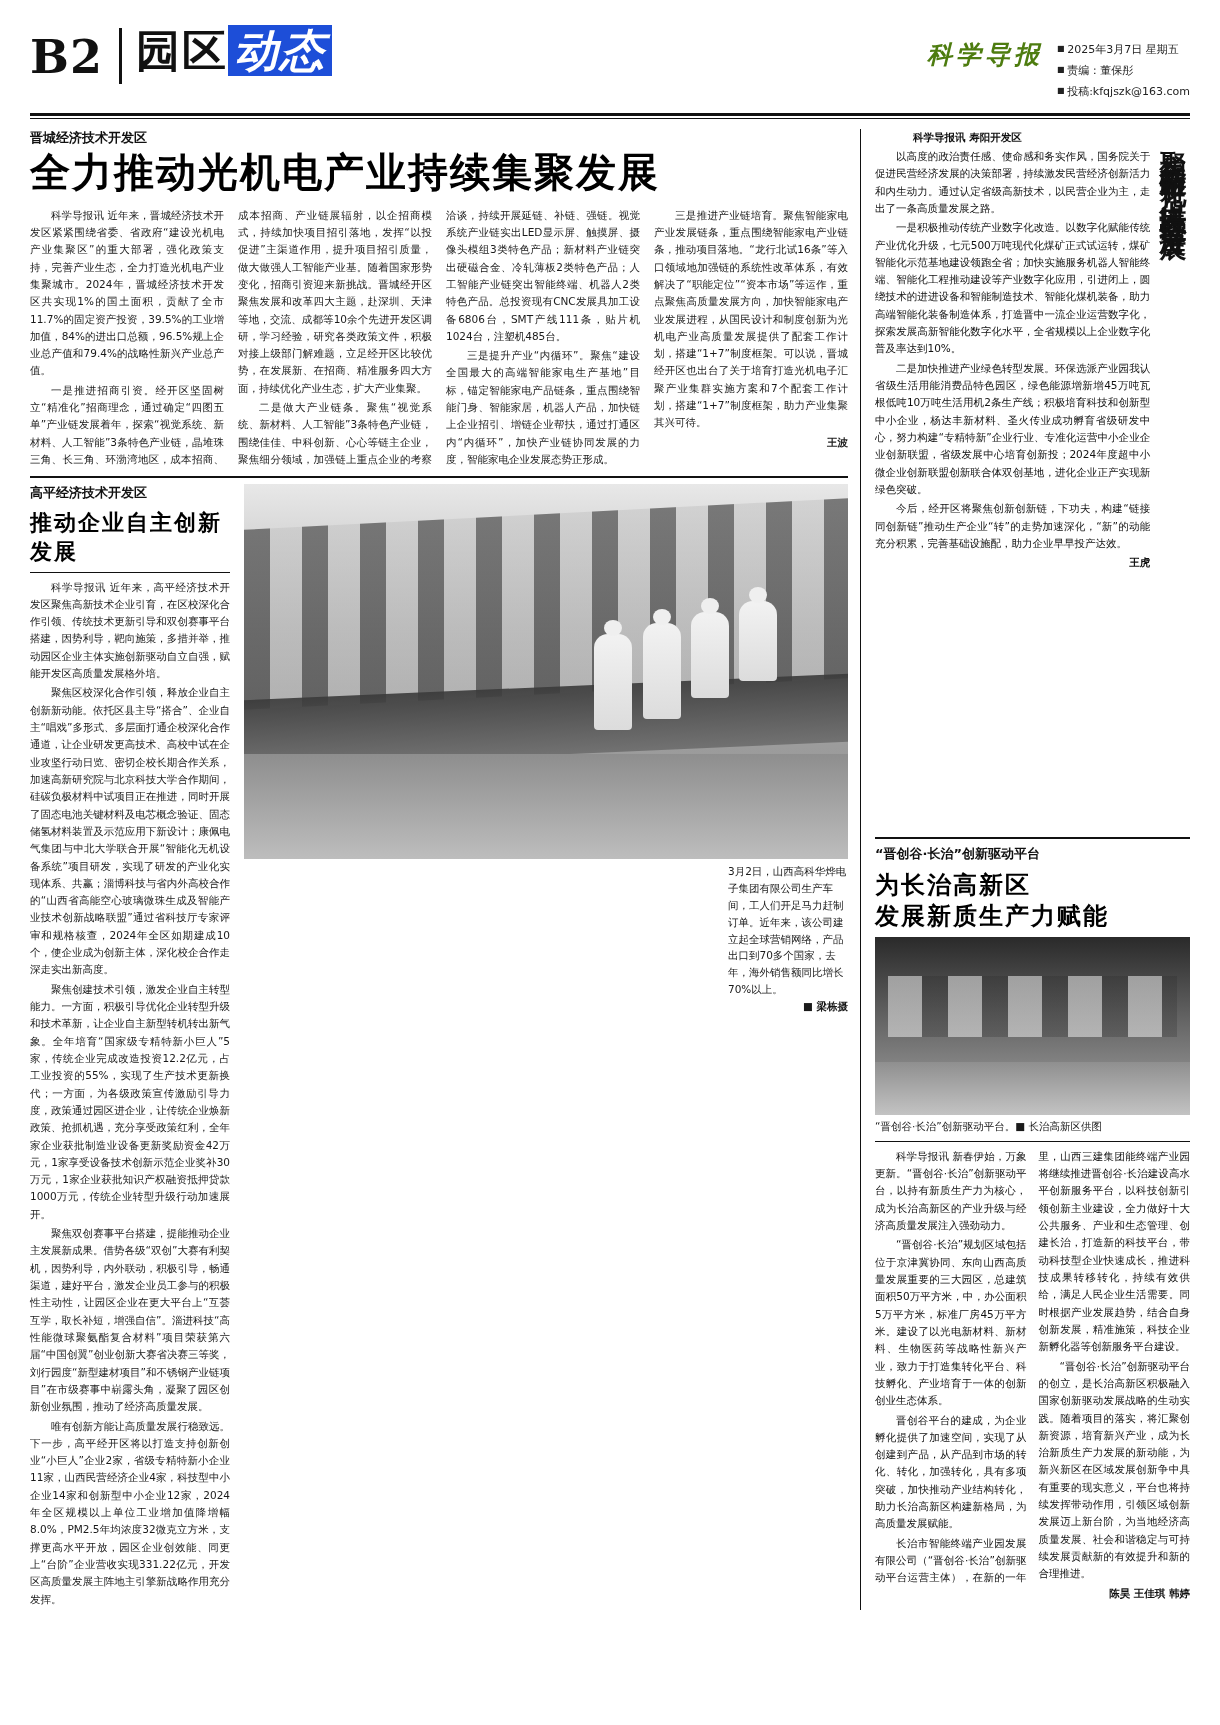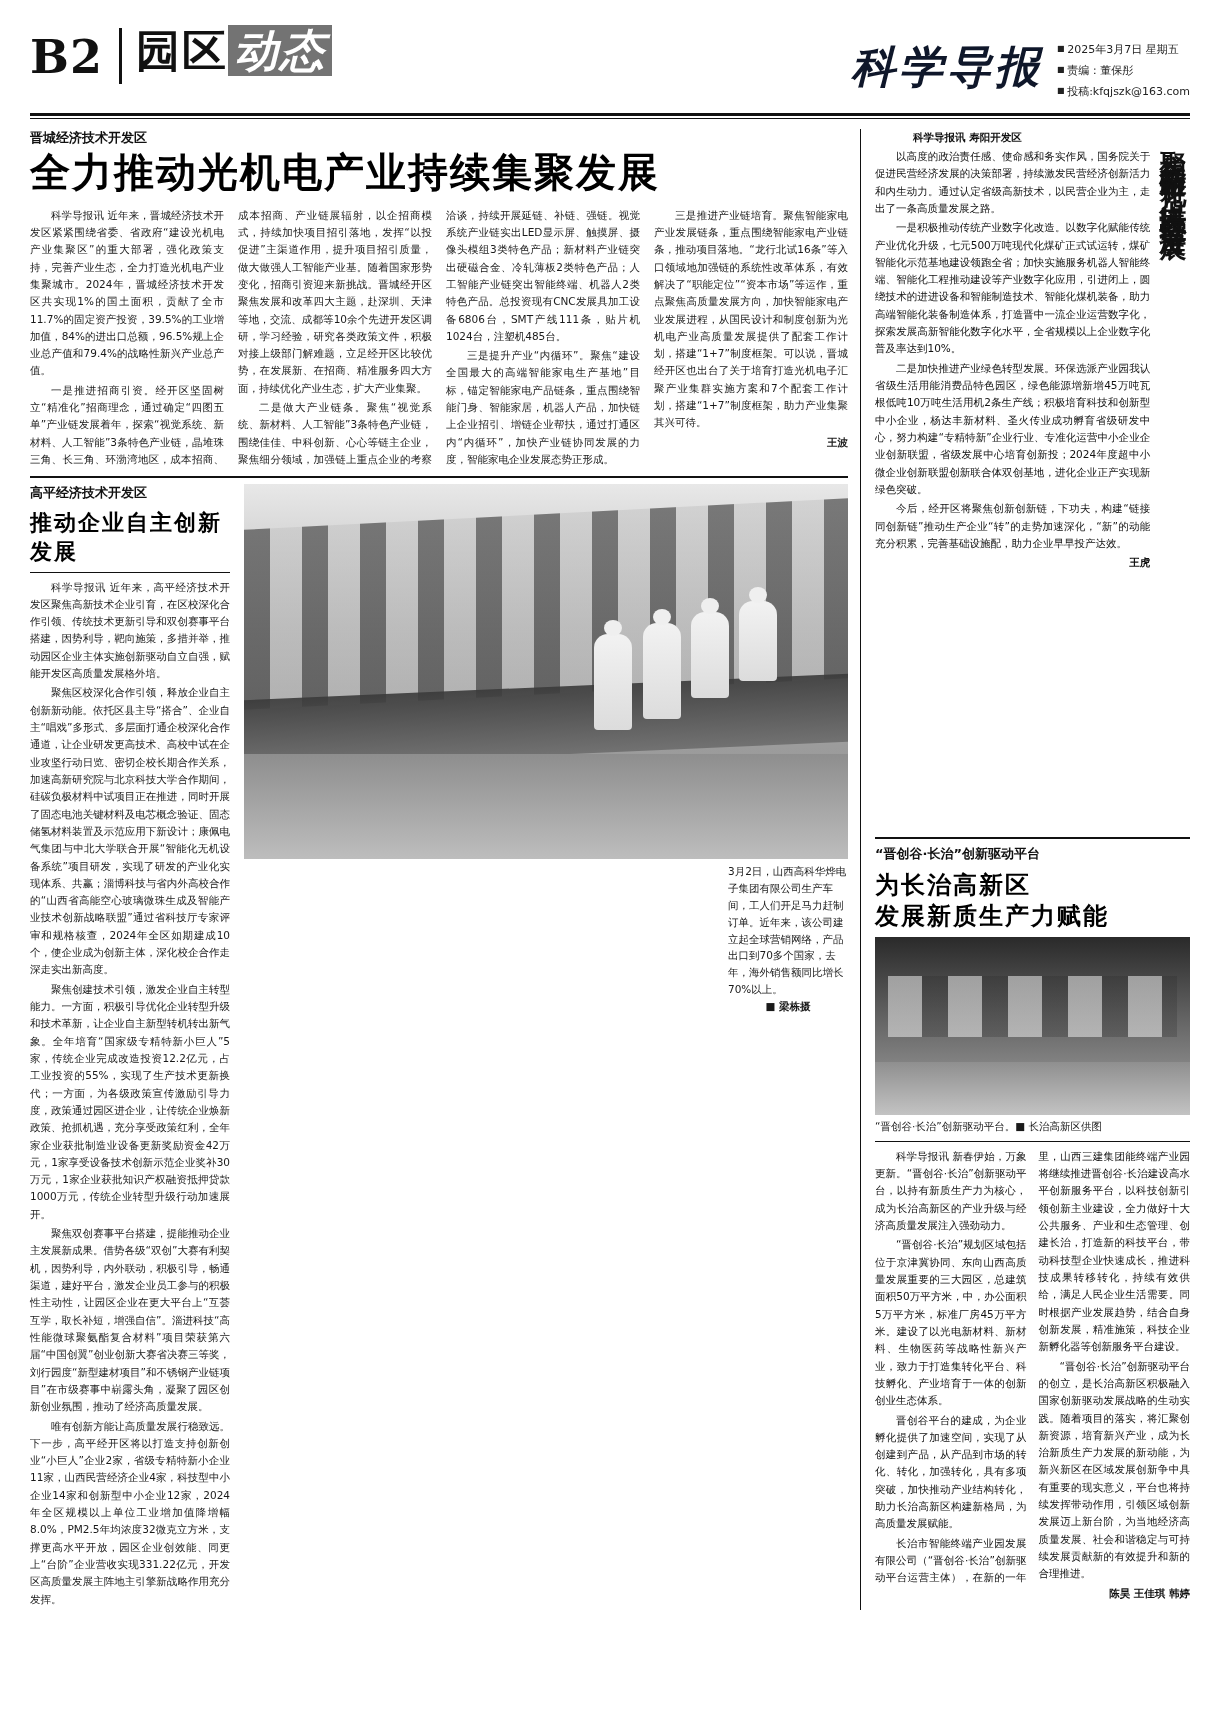--- a/index.html
+++ b/index.html
@@ -4,23 +4,23 @@
 <style>
   html,body{margin:0;padding:0;background:#ffffff;}
   body{width:1220px;height:1725px;font-family:"DejaVu Sans","Liberation Sans",sans-serif;color:#111;}
   .page{position:relative;width:1220px;height:1455px;padding:0;box-sizing:border-box;}
 
   
   .masthead{position:relative;display:flex;align-items:flex-start;padding:28px 30px 6px 30px;}
   .page-num{font-family:"DejaVu Serif","Liberation Serif",serif;font-size:46px;font-weight:bold;letter-spacing:1px;line-height:1;padding-top:6px;}
   .mast-divider{width:3px;background:#111;height:56px;margin:0 14px 0 16px;}
   .mast-title{font-family:"DejaVu Serif","Liberation Serif",serif;font-size:44px;font-weight:bold;letter-spacing:2px;line-height:1.05;}
-  .mast-title .inv{background:#737373;color:#fff;padding:0 6px;font-style:italic;}
+  .mast-title .inv{background:#1d4ed8;color:#fff;padding:0 6px;font-style:italic;}
   .mast-right{margin-left:auto;display:flex;align-items:flex-start;gap:14px;}
-  .paper-name{font-family:"DejaVu Serif","Liberation Serif",serif;font-size:44px;font-weight:bold;letter-spacing:4px;font-style:italic;color:#0f172a;padding-top:10px;}
+  .paper-name{font-family:"DejaVu Serif","Liberation Serif",serif;font-size:25px;font-weight:bold;letter-spacing:4px;font-style:italic;color:#4d7c0f;padding-top:10px;}
   .mast-meta{font-size:11px;line-height:1.9;color:#222;padding-top:12px;}
   .mast-meta div:before{content:"■ ";font-size:8px;vertical-align:2px;}
   .rule-thick{height:3px;background:#111;margin:4px 30px 0 30px;}
   .rule-thin{height:1px;background:#111;margin:2px 30px 0 30px;}
 
   
   .content{display:flex;padding:10px 30px 0 30px;box-sizing:border-box;}
   .col-left{width:830px;padding-right:12px;box-sizing:border-box;}
   .col-right{width:330px;border-left:1px solid #111;padding-left:14px;box-sizing:border-box;}
 
@@ -33,21 +33,21 @@
   .hr-line{height:1px;background:#111;margin:6px 0;}
   .hr-line2{height:2px;background:#111;margin:8px 0 6px 0;}
   .cols4{column-count:4;column-gap:14px;}
   .body-text{font-size:10.5px;line-height:1.65;text-align:justify;color:#1a1a1a;}
   .body-text p{margin:0 0 2px 0;text-indent:2em;}
   .sign{text-align:right;font-weight:bold;margin-top:3px;}
 
   
   .photo{background:#cfcfcf;position:relative;overflow:hidden;}
   .cap{font-size:10.5px;line-height:1.6;color:#1a1a1a;}
-  .cap .credit{display:block;text-align:center;font-weight:bold;}
+  .cap .credit{display:block;text-align:right;font-weight:bold;}
 
   
   .vert-wrap{display:flex;flex-direction:row-reverse;gap:6px;}
   .vert-head{writing-mode:vertical-rl;font-family:"DejaVu Serif","Liberation Serif",serif;font-size:27px;font-weight:bold;letter-spacing:5px;line-height:1.25;height:700px;}
   .right-body{font-size:10.5px;line-height:1.65;text-align:justify;}
   .right-body p{margin:0 0 2px 0;text-indent:2em;}
 
   .rcol2{column-count:2;column-gap:12px;}
 
   

